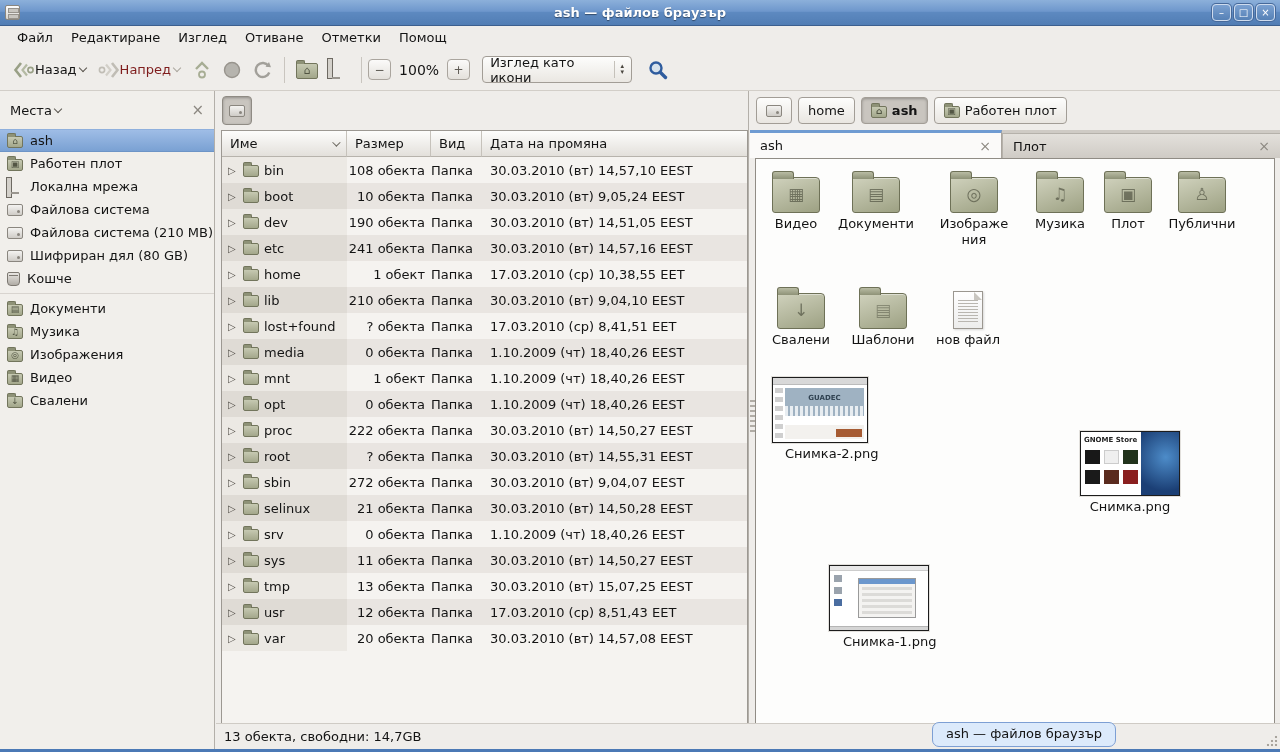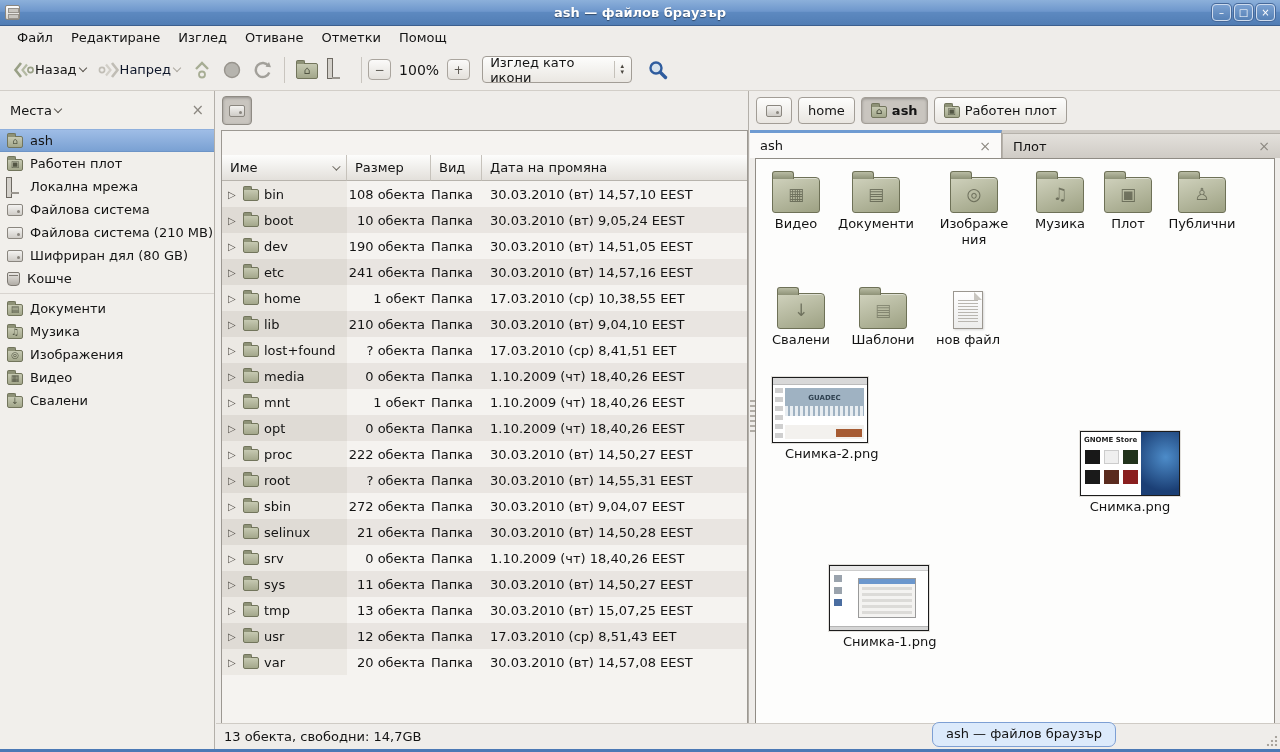--- a/index.html
+++ b/index.html
@@ -20,21 +20,21 @@
     background:linear-gradient(#7ba1d1,#5681b6);color:#fff;font-size:10px;line-height:15px;text-align:center;
     box-shadow:0 0 0 1px #46699a;}
 
   
   .menubar{position:absolute;left:0;top:26px;right:0;height:23px;display:flex;align-items:center;padding-left:8px;background:#efedea;}
   .menuitem{padding:3px 9px;}
 
   
   .toolbar{position:absolute;left:0;top:49px;right:0;height:42px;display:flex;align-items:center;padding:0 8px;background:#efedea;border-bottom:1px solid #d2cec8;}
   .tbtn{display:flex;align-items:center;padding:4px 5px;border-radius:3px;}
-  .tbtn.disabled{color:#0f172a;}
+  .tbtn.disabled{color:#7f1d1d;}
   .tsep{width:1px;height:26px;background:#c9c5bf;margin:0 6px;flex:none;}
   .chev{display:inline-block;width:6px;height:6px;border-right:1.6px solid #5a564f;border-bottom:1.6px solid #5a564f;transform:rotate(45deg);margin:-3px 2px 0 3px;}
   .chev.dis{border-color:#aba79f;}
   .zbtn{width:23px;height:21px;border:1px solid #aaa59e;border-radius:4px;background:linear-gradient(#fbfaf9,#e4e1dc);
     display:flex;align-items:center;justify-content:center;color:#5f5b55;font-size:12px;line-height:1;}
   .zoomlabel{margin:0 8px;font-size:14px;}
   .combo{width:150px;height:27px;border:1px solid #a29d96;border-radius:4px;background:linear-gradient(#fdfdfc,#eae7e2);
     display:flex;align-items:center;padding:0 7px;margin-left:12px;}
   .combo .ctext{flex:1;}
   .combo .cdiv{width:1px;height:17px;background:#c5c1ba;margin:0 6px;}
@@ -59,21 +59,21 @@
   .c16 .scr{width:16px;height:11px;background:#243450;border:2px solid #d4d1cb;outline:1px solid #6d6962;}
   .c16::after{content:"";position:absolute;left:4px;bottom:-1px;width:8px;height:2px;background:#9a968f;}
   .t16{width:13px;height:14px;background:linear-gradient(#e8e6e2,#b0aca5);border:1px solid #7c7871;border-radius:2px 2px 4px 4px;position:relative;flex:none;}
   .t16::before{content:"";position:absolute;top:2px;left:1px;right:1px;height:1px;background:#7c7871;}
 
   
   .treepane{position:absolute;left:216px;top:91px;width:533px;bottom:29px;background:#efedea;border-right:1px solid #b3afa9;}
   .minibtn{position:absolute;left:6px;top:5px;width:30px;height:29px;border:1px solid #8f8b84;border-radius:4px;background:#c9c5bf;
     box-shadow:inset 0 1px 3px rgba(0,0,0,.28);display:flex;align-items:center;justify-content:center;}
   .treelist{position:absolute;left:5px;top:39px;right:0;bottom:0;background:#f5f3f0;border:1px solid #9c9892;border-bottom:none;}
-  .thead{display:grid;grid-template-columns:125px 84px 51px 1fr;height:26px;margin-top:24px;}
+  .thead{display:grid;grid-template-columns:125px 84px 51px 1fr;height:26px;}
   .thcell{background:linear-gradient(#fdfdfc,#e3e0db);border-right:1px solid #c6c2bb;border-bottom:1px solid #b7b3ac;
     display:flex;align-items:center;padding:0 8px;}
   .thcell .sortchev{margin-left:auto;width:6px;height:6px;border-right:1.4px solid #6b675f;border-bottom:1.4px solid #6b675f;transform:rotate(45deg) translateY(-2px);}
   .trow{display:grid;grid-template-columns:125px 84px 51px 1fr;height:26px;}
   .trow:nth-child(odd){background:#e9e5e1;} .trow:nth-child(odd) .c-name{background:#dfdbd5;}
   .trow:nth-child(even){background:#f5f3f0;} .trow:nth-child(even) .c-name{background:#ece9e4;}
   .c-name{display:flex;align-items:center;gap:5px;padding-left:6px;overflow:hidden;white-space:nowrap;}
   .c-size{display:flex;align-items:center;justify-content:flex-end;padding-right:6px;white-space:nowrap;}
   .c-type{display:flex;align-items:center;white-space:nowrap;}
   .c-date{display:flex;align-items:center;padding-left:8px;white-space:nowrap;}

